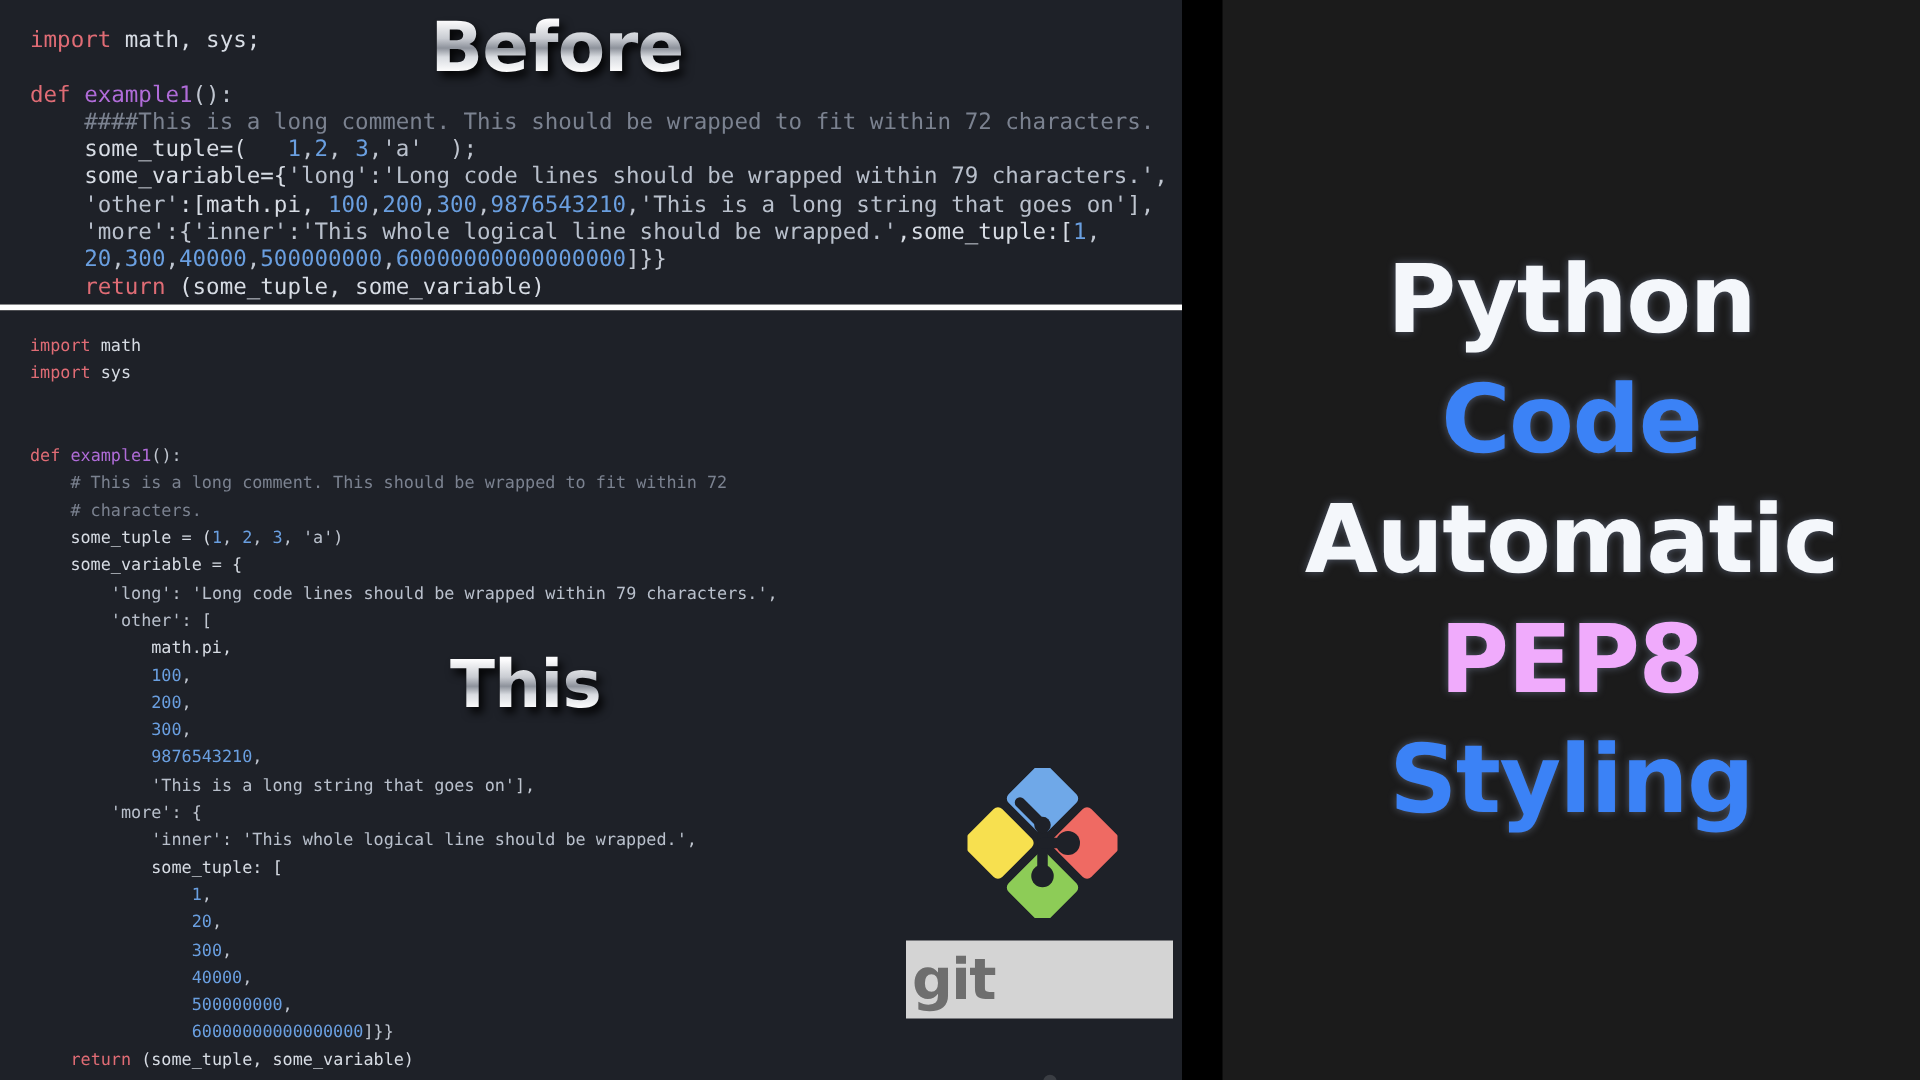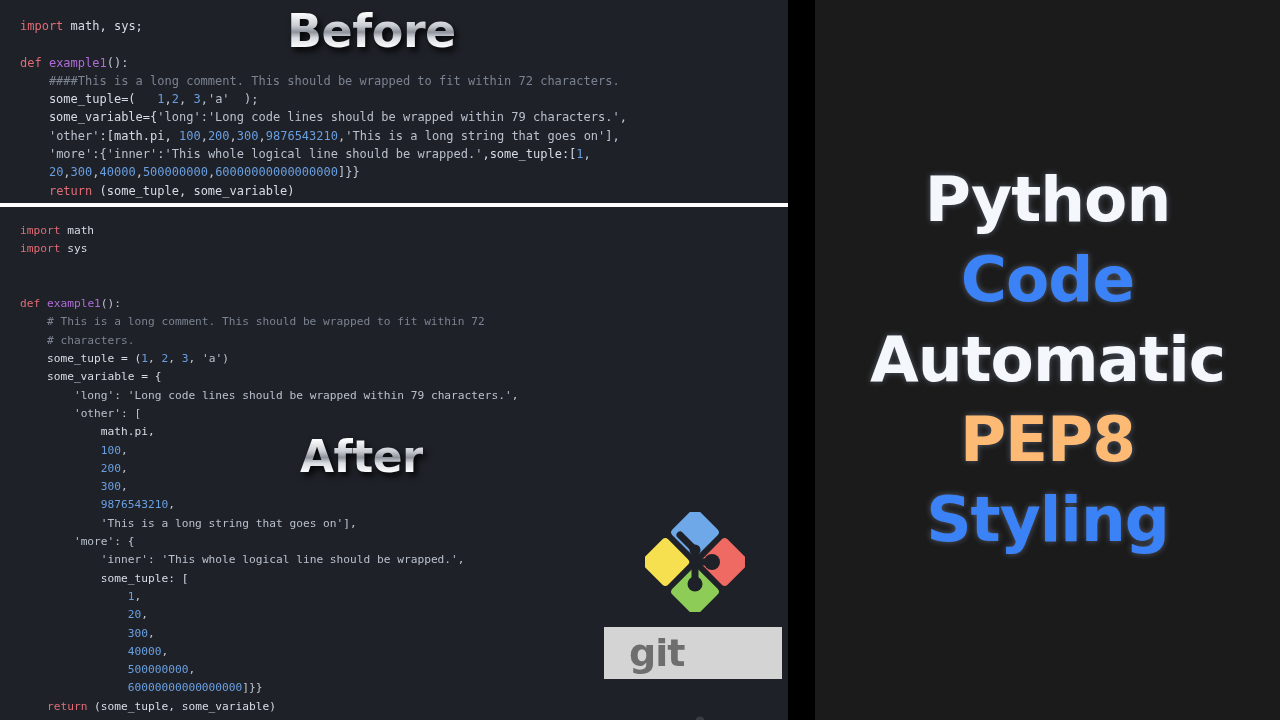--- a/index.html
+++ b/index.html
@@ -24,21 +24,21 @@
     background:#ffffff;
   }
   #panel-after  { top:207px; height:625px; }
 
   .code {
     position:absolute; left:0; top:0;
     font-family:"DejaVu Sans Mono","Liberation Mono",monospace;
     white-space:pre;
     color:#c8cdd4;
   }
-  #code-before { padding:17px 0 0 20px; font-size:12px; line-height:18.3px; }
+  #code-before { padding:17px 0 0 20px; font-size:15px; line-height:18.3px; }
   #code-after  { padding:15px 0 0 20px; font-size:11.2px; line-height:18.3px; }
 
   
   .kw   { color:#e06c75; }
   .fn   { color:#b06cd8; }
   .str  { color:#b9c0cc; }
   .num  { color:#6a9fe0; }
   .cmt  { color:#7b8290; }
   .id   { color:#d7dce4; }
   .op   { color:#c0c6d0; }
@@ -64,21 +64,21 @@
     filter:drop-shadow(3px 4px 3px rgba(0,0,0,0.85));
   }
   #title-before { left:287px; top:4px;   font-size:46px;text-align:center; }
   #title-after  { left:300px; top:224px; font-size:44px; }
 
   
   #git-logo { position:absolute; left:645px; top:305px; width:100px; height:100px; }
   #git-banner {
     position:absolute; left:604px; top:420px; width:178px; height:52px;
     background:#d4d4d4;
-    display:flex; align-items:center; padding-left:25px;
+    display:flex; align-items:center; padding-left:4px;
   }
   #git-banner .gw-git {
     font-family:"DejaVu Sans","Liberation Sans",sans-serif;
     font-size:38px; font-weight:bold; color:#6e6e6e; line-height:38px;
     letter-spacing:-1px;
   }
   #git-banner .gw-for {
     font-family:"DejaVu Sans","Liberation Sans",sans-serif;
     font-size:18px; font-weight:bold; color:#9a9a9a;
     margin-left:8px; margin-top:7px;
@@ -149,21 +149,21 @@
 <span><span class="id">        </span><span class="str">'more'</span><span class="op">: {</span></span>
 <span><span class="id">            </span><span class="str">'inner'</span><span class="op">: </span><span class="str">'This whole logical line should be wrapped.'</span><span class="op">,</span></span>
 <span><span class="id">            some_tuple: [</span></span>
 <span><span class="id">                </span><span class="num">1</span><span class="op">,</span></span>
 <span><span class="id">                </span><span class="num">20</span><span class="op">,</span></span>
 <span><span class="id">                </span><span class="num">300</span><span class="op">,</span></span>
 <span><span class="id">                </span><span class="num">40000</span><span class="op">,</span></span>
 <span><span class="id">                </span><span class="num">500000000</span><span class="op">,</span></span>
 <span><span class="id">                </span><span class="num">60000000000000000</span><span class="op">]}}</span></span>
 <span><span class="id">    </span><span class="kw">return</span><span class="id"> (some_tuple, some_variable)</span></span></pre>
-      <div class="chrome-title" id="title-after">After</div>
+      <div class="chrome-title" id="title-after">This</div>
 
       <svg id="git-logo" viewBox="0 0 100 100">
         <g transform="translate(50,50) rotate(45)">
           <rect x="-39" y="-39" width="36" height="36" rx="4" fill="#6fa8e8"></rect>
           <rect x="3" y="-39" width="36" height="36" rx="4" fill="#ef6a63"></rect>
           <rect x="-39" y="3" width="36" height="36" rx="4" fill="#f7e04f"></rect>
           <rect x="3" y="3" width="36" height="36" rx="4" fill="#8dcc57"></rect>
         </g>
         <g stroke="#1e2128" stroke-width="7" fill="none" stroke-linecap="round">
           <path d="M 35 23 L 50 38 L 50 72"></path>
@@ -211,17 +211,17 @@
         <circle cx="128" cy="62" r="11" fill="#e8232a"></circle>
       </svg>
 
     </div>
   </div>
 
   <div id="right-panel" style="background: rgb(27, 27, 27);">
       <div class="rt-line" style="color: rgb(244, 247, 251);">Python</div>
       <div class="rt-line" style="color: #3b82f6;">Code</div>
       <div class="rt-line" style="color: rgb(244, 247, 251);">Automatic</div>
-      <div class="rt-line" style="color: #fdba74;">PEP8</div>
+      <div class="rt-line" style="color: #f0abfc;">PEP8</div>
       <div class="rt-line" style="color: #3b82f6;">Styling</div>
     </div>
 
 </div>
 
 </body></html>

